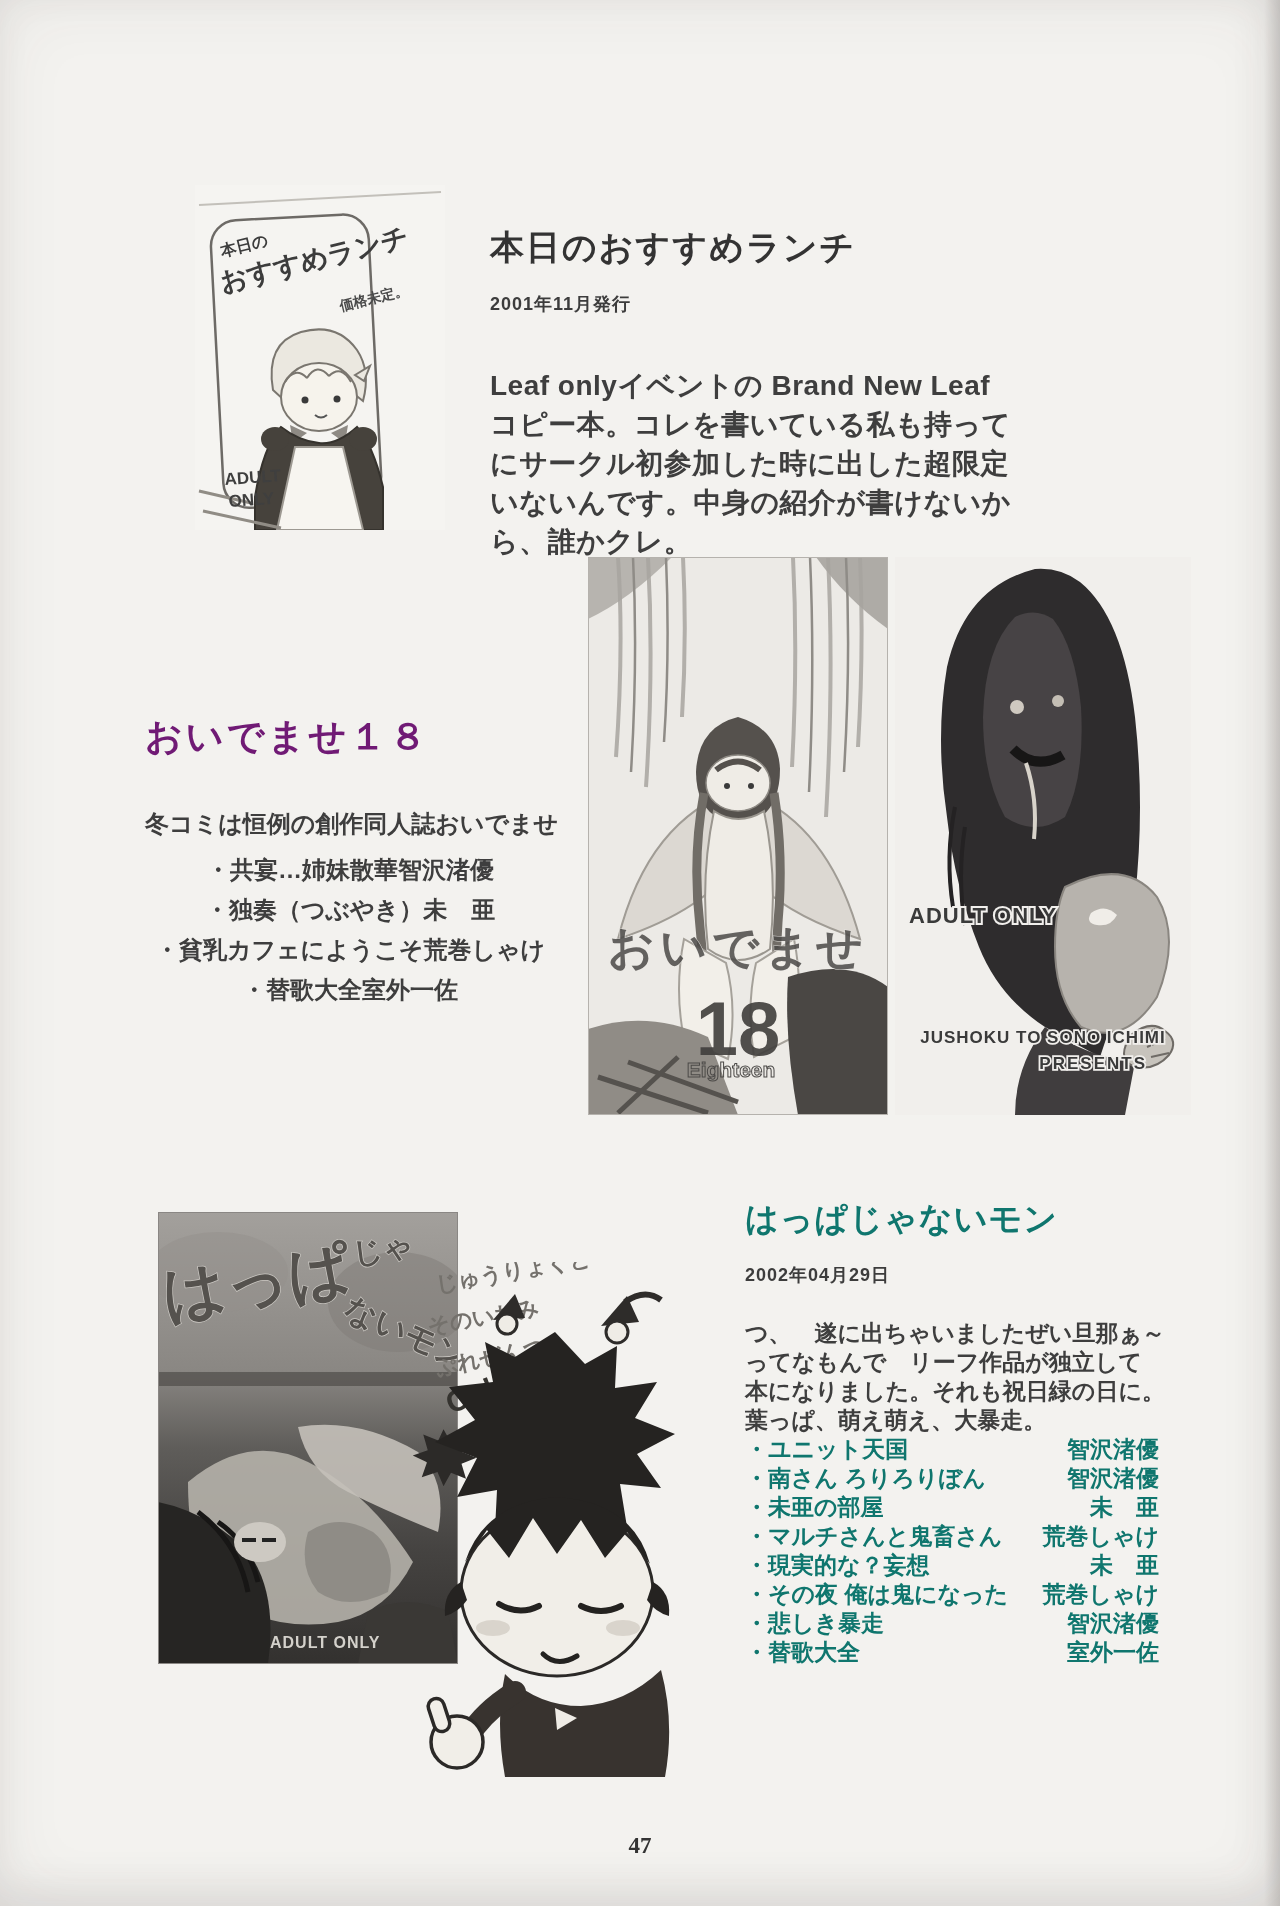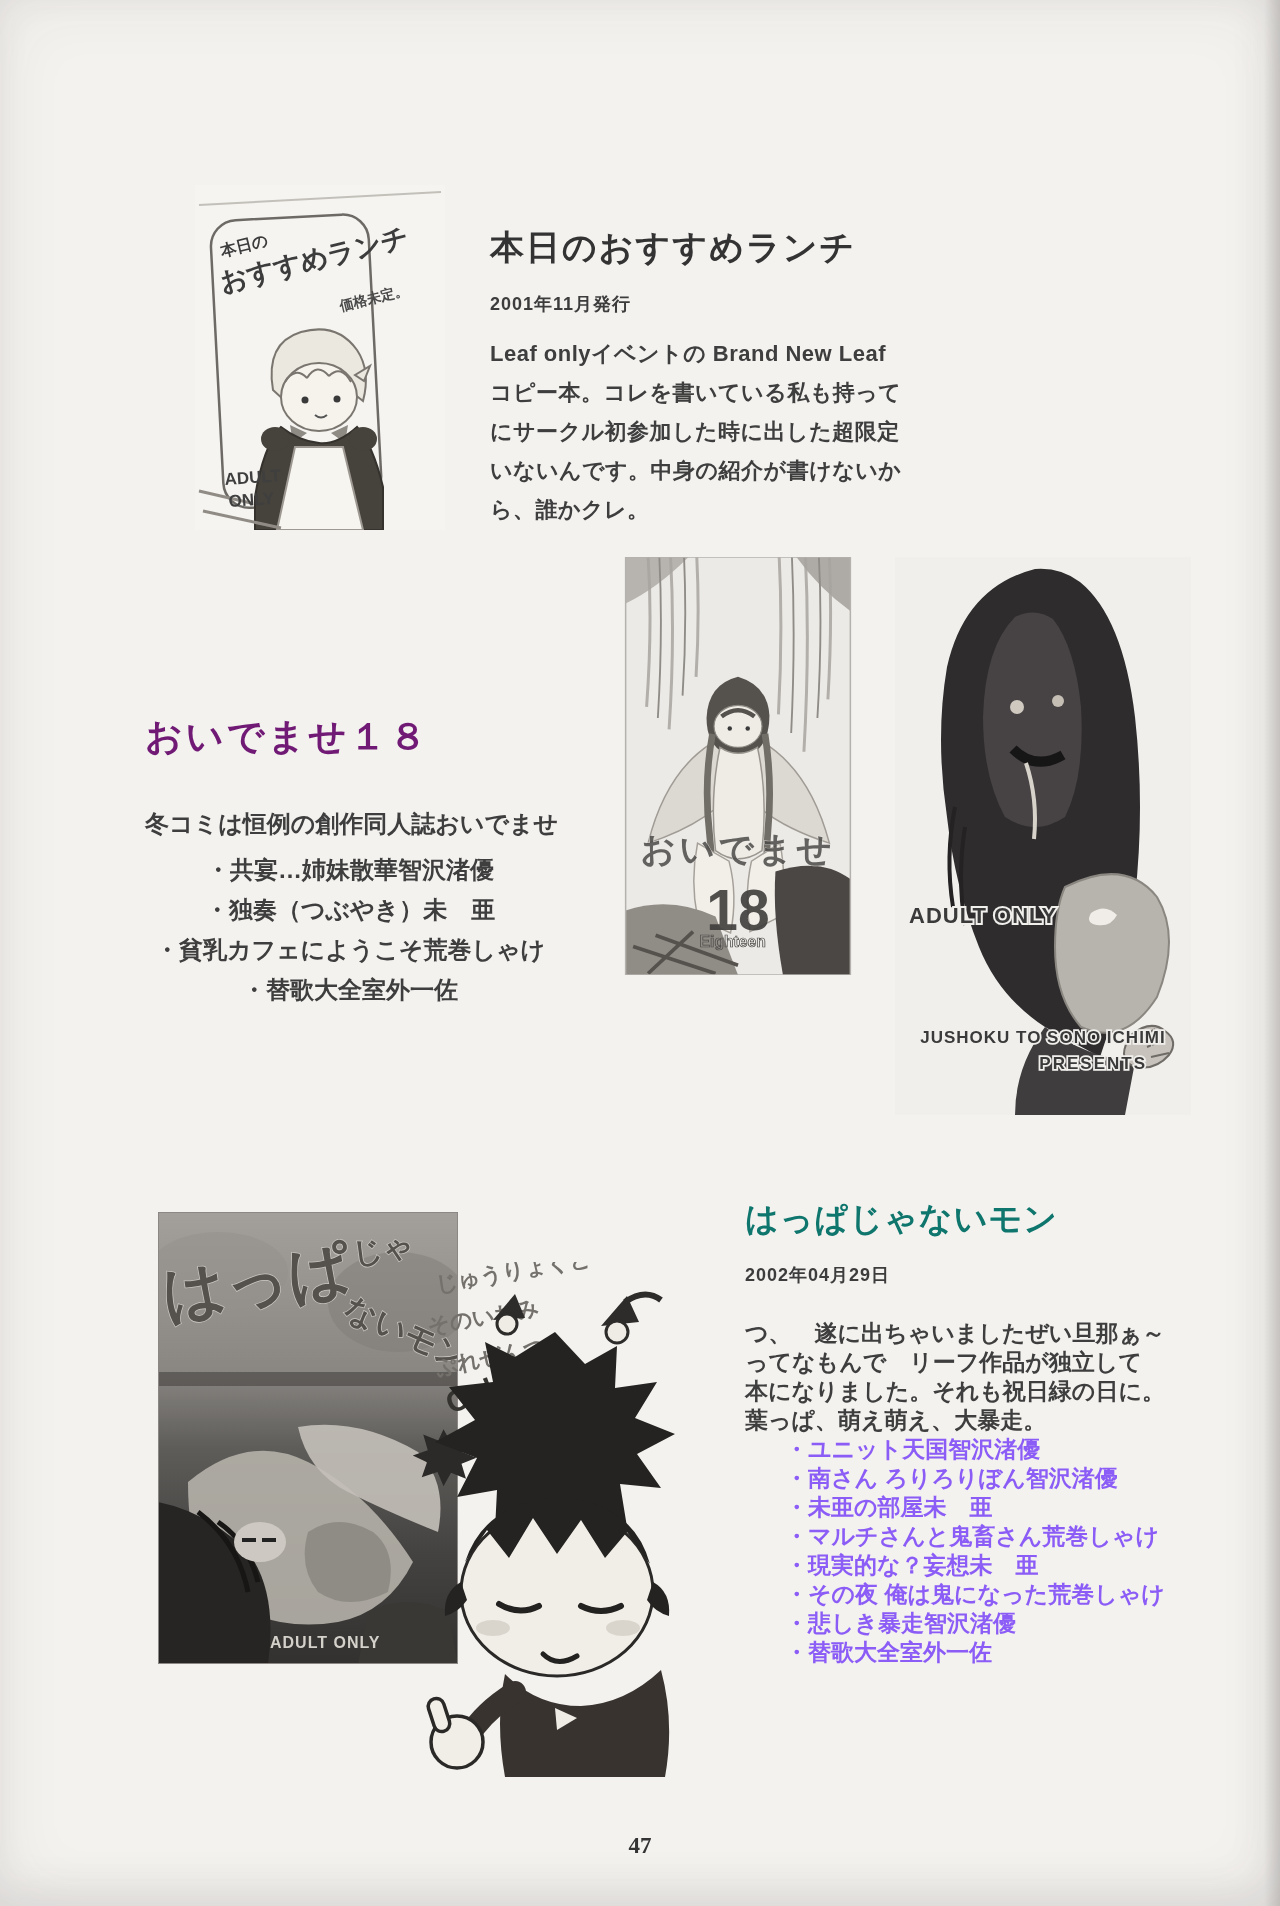--- a/index.html
+++ b/index.html
@@ -12,30 +12,30 @@
   .page::after{
     content:""; position:absolute; top:0; right:0; bottom:0; width:16px;
     background:linear-gradient(to left, rgba(60,54,48,.16), rgba(60,54,48,0));
   }
   .abs { position:absolute; }
   .h1 { font-size:34px; font-weight:bold; color:#333; letter-spacing:2px; white-space:nowrap; }
   .h2 { font-size:37px; font-weight:bold; color:#701a75; letter-spacing:3px; white-space:nowrap; }
   .h3 { font-size:33px; font-weight:bold; color:#0f766e; letter-spacing:1px; white-space:nowrap; }
   .date { font-size:18px; font-weight:bold; color:#3c3c3c; margin-top:21px; letter-spacing:1px; white-space:nowrap; }
   .body-lines { font-weight:bold; color:#3e3e3e; }
-  .s1 .body-lines { margin-top:18px; font-size:22px; line-height:39px; letter-spacing:.5px; }
+  .s1 .body-lines { margin-top:50px; font-size:28px; line-height:39px; letter-spacing:.5px; }
   .s1 .body-lines div { white-space:nowrap; }
   .s2col { width:410px; }
   .s2col .intro { margin-top:46px; font-size:24px; font-weight:bold; color:#3e3e3e; white-space:nowrap; }
   .s2col .list { margin-top:10px; }
   .s2col .row { display:flex; justify-content:center; font-size:24px; line-height:40px; font-weight:bold; color:#3e3e3e; }
   .s3col { width:414px; }
   .s3col .body-lines { margin-top:32px; font-size:23px; line-height:29px; }
   .s3col .body-lines div { white-space:nowrap; }
-  .s3col .row { display:flex; justify-content:flex-start; font-size:23px; line-height:29px; font-weight:bold; color:#8b5cf6;margin-left:40px; }
+  .s3col .row { display:flex; justify-content:space-between; font-size:23px; line-height:29px; font-weight:bold; color:#0f766e; }
   .row .t { white-space:nowrap; }
   .row .a { white-space:nowrap; text-align:right; }
   .cover svg { display:block; width:100%; height:100%; }
   .pageno {
     position:absolute; left:0; right:0; top:1833px; text-align:center;
     font-family:"Liberation Serif", serif; font-weight:bold;
     font-size:23px; color:#333;
   }
 </style>
 </head>
@@ -103,21 +103,21 @@
         <span class="t">・貧乳カフェにようこそ</span>
         <span class="a">荒巻しゃけ</span>
       </div>
       <div class="row">
         <span class="t">・替歌大全</span>
         <span class="a">室外一佐</span>
       </div>
     </div>
   </div>
 
-  <div class="abs cover" style="left:588px; top:557px; width:300px; height:418px;">
+  <div class="abs cover" style="left:588px; top:557px; width:300px; height:558px;">
     <svg viewBox="0 0 300 558">
       <rect width="300" height="558" fill="#eceae6"></rect>
       <path d="M0 0 L84 0 Q42 42 0 62 Z" fill="#b7b4af"></path>
       <path d="M300 0 L300 72 Q258 42 228 0 Z" fill="#aeaba6"></path>
       <g stroke="#a8a5a0" stroke-width="4" fill="none" opacity="0.85">
         <path d="M30 0 Q36 90 28 200"></path>
           <path d="M60 0 Q66 110 58 230"></path>
         <path d="M95 0 Q99 80 94 160"></path>
           <path d="M205 0 Q210 100 204 210"></path>
         <path d="M240 0 Q246 120 238 260"></path>

